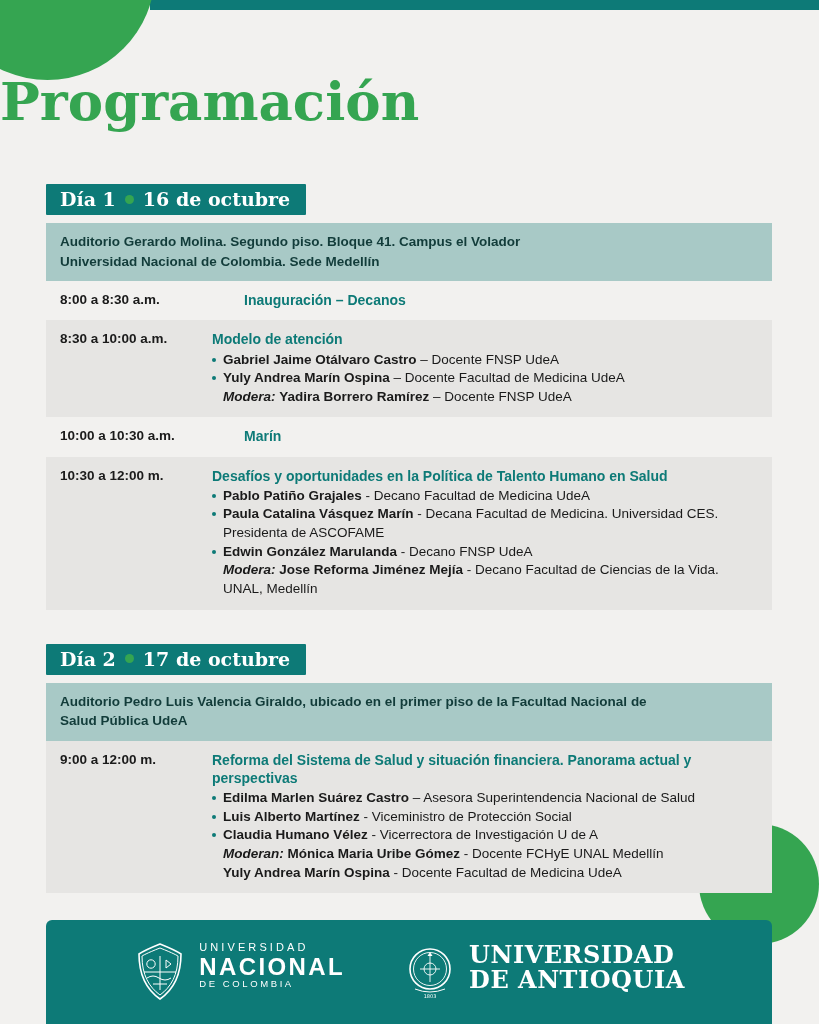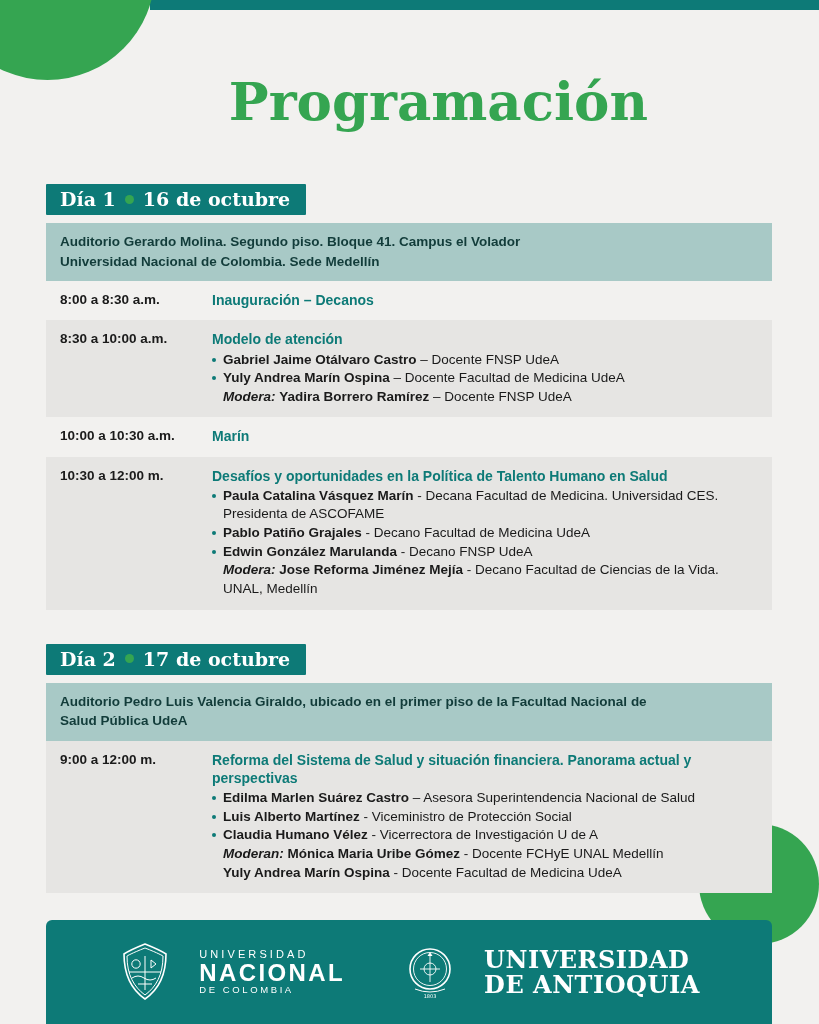--- a/index.html
+++ b/index.html
@@ -12,21 +12,21 @@
   }
   .page{position:relative;width:819px;height:1024px;}
 
   
   .top-teal{position:absolute;top:0;left:150px;width:669px;height:10px;background:#0d7a77;}
   .top-green-circle{position:absolute;top:-70px;left:-60px;width:215px;height:150px;background:#35a551;border-radius:0 0 130px 130px;}
   .bottom-green-circle{position:absolute;right:0px;bottom:80px;width:120px;height:120px;border-radius:50%;background:#35a551;}
 
   
   .title{
-    position:absolute;top:70px;left:0;width:648px;text-align:right;
+    position:absolute;top:70px;left:0;width:648px;text-align:left;
     font-family:"DejaVu Serif", serif;
     font-weight:bold;font-size:53px;color:#35a551;letter-spacing:0px;
   }
 
   
   .content{position:absolute;top:184px;left:46px;width:726px;}
 
   .day-header{
     display:inline-flex;align-items:center;gap:9px;
     background:#0d7a77;color:#ffffff;
@@ -47,21 +47,21 @@
   .row{display:flex;align-items:flex-start;padding:10px 14px 11px 14px;}
   .row.alt{background:#e6e5e3;}
   .row.plain{background:transparent;}
   .row .time{
     width:152px;flex:0 0 152px;
     font-weight:bold;font-size:13.5px;color:#1a1a1a;
     padding-top:1px;
   }
   .row .body{flex:1;}
   .row .sess-title{color:#0d7a77;font-weight:bold;font-size:14px;line-height:1.3;margin-bottom:2px;}
-  .row .sess-title.single{margin-bottom:0;}
+  .row .sess-title.single{margin-bottom:0;margin-left:32px;}
 
   ul.people{list-style:none;margin:2px 0 0 0;padding:0;}
   ul.people li{
     position:relative;padding-left:11px;font-size:13.5px;line-height:1.38;color:#1a1a1a;
   }
   ul.people li::before{
     content:"";position:absolute;left:0;top:7px;width:4px;height:4px;border-radius:50%;background:#0d7a77;
   }
   ul.people li.nobullet{padding-left:11px;}
   ul.people li.nobullet::before{display:none;}
@@ -69,21 +69,21 @@
   .mod{font-style:italic;font-weight:bold;}
 
   .gap{height:34px;}
 
   
   .footer{
     position:absolute;left:46px;bottom:0;width:726px;height:104px;
     background:#0d7a77;border-radius:6px 6px 0 0;
     display:flex;align-items:center;justify-content:center;gap:58px;
   }
-  .logo{display:flex;align-items:center;gap:27px;color:#ffffff;}
+  .logo{display:flex;align-items:flex-start;gap:12px;color:#ffffff;}
   .crest{width:54px;height:60px;flex:0 0 54px;}
   .unal-txt{line-height:1.05;}
   .unal-txt .l1{font-size:11px;letter-spacing:3.1px;}
   .unal-txt .l2{font-size:24px;font-weight:bold;letter-spacing:2.4px;}
   .unal-txt .l3{font-size:9.5px;letter-spacing:2.6px;}
   .udea-txt{line-height:1.05;font-family:"DejaVu Serif", serif;font-weight:bold;}
   .udea-txt .l1{font-size:24px;letter-spacing:0.5px;}
   .udea-txt .l2{font-size:24px;letter-spacing:0.5px;}
 </style>
 </head>
@@ -137,22 +137,22 @@
           <div class="sess-title single">Marín</div>
         </div>
       </div>
 
       
       <div class="row alt">
         <div class="time">10:30 a 12:00 m.</div>
         <div class="body">
           <div class="sess-title">Desafíos y oportunidades en la Política de Talento Humano en Salud</div>
           <ul class="people">
+            <li><span class="nm">Pablo Patiño Grajales</span><span> - Decano Facultad de Medicina UdeA</span></li>
             <li><span class="nm">Paula Catalina Vásquez Marín</span><span> - Decana Facultad de Medicina. Universidad CES. Presidenta de ASCOFAME</span></li>
-            <li><span class="nm">Pablo Patiño Grajales</span><span> - Decano Facultad de Medicina UdeA</span></li>
             <li><span class="nm">Edwin González Marulanda</span><span> - Decano FNSP UdeA</span></li>
             <li class="nobullet"><span class="mod" style="font-style:italic;">Modera:</span> <span class="nm">Jose Reforma Jiménez Mejía</span><span> - Decano Facultad de Ciencias de la Vida. UNAL, Medellín</span></li>
           </ul>
         </div>
       </div>
     </div>
 
     <div class="gap"></div>
 
     <div>

